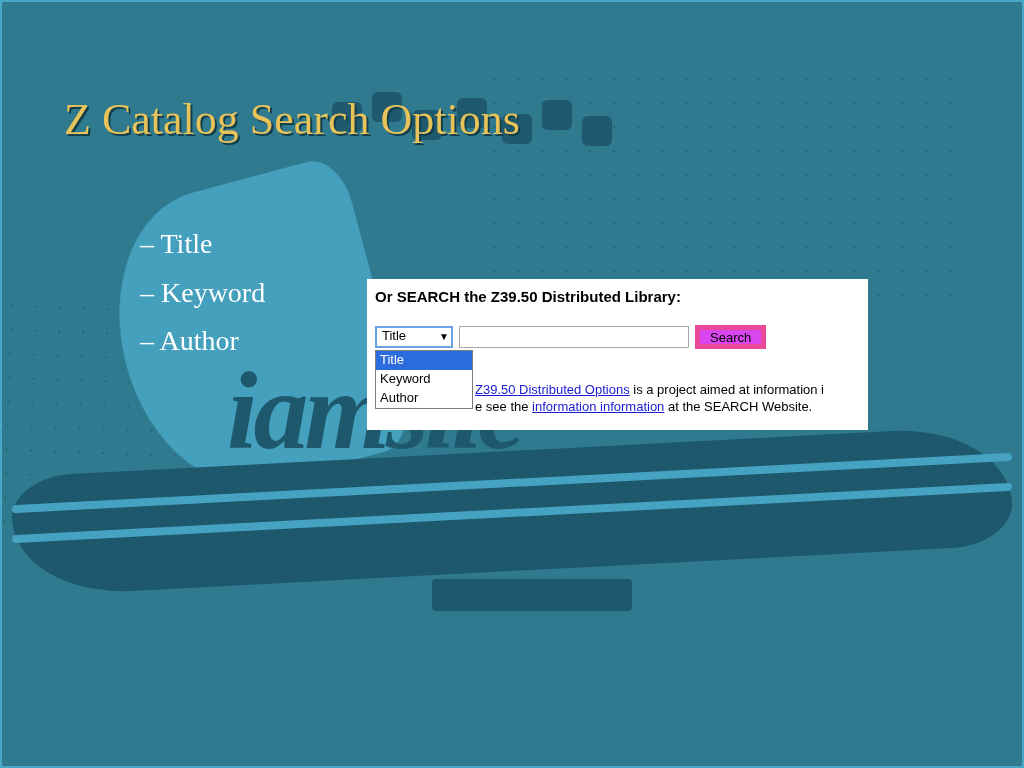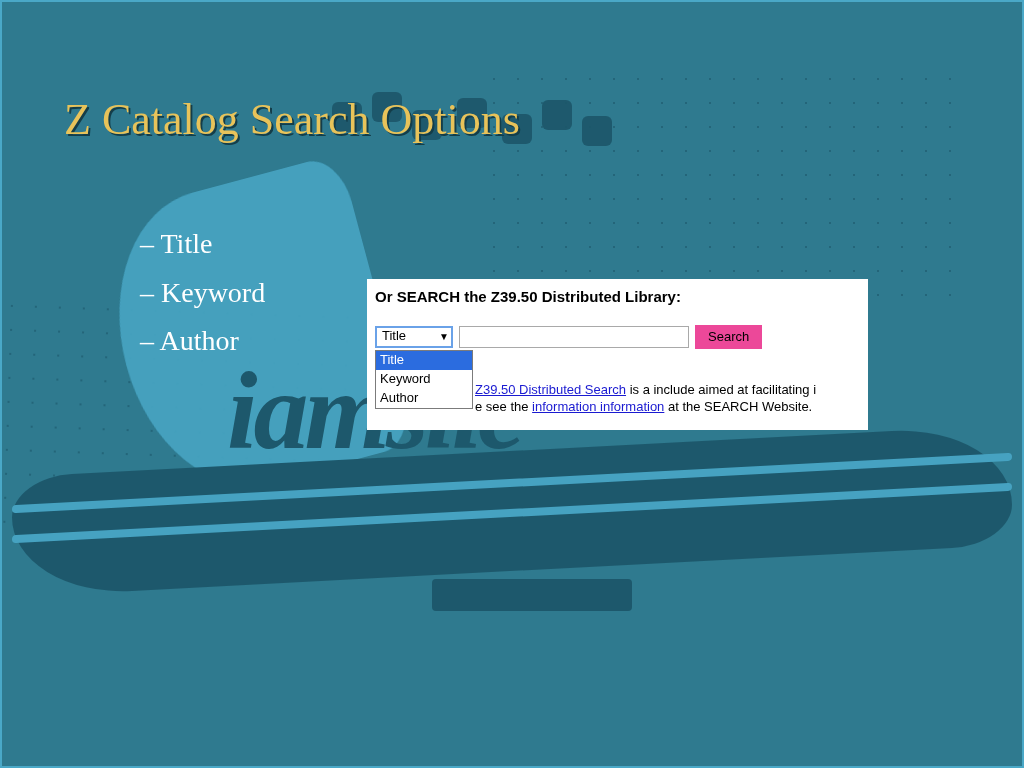--- a/index.html
+++ b/index.html
@@ -122,22 +122,22 @@
   .select-box .caret { font-size: 10px; }
   .textfield {
     width: 230px; height: 22px;
     border: 1px solid #a9a9a9;
     background: #fff;
     padding: 0 4px;
     font: 13px Arial, sans-serif;
   }
   .go-btn {
     height: 24px; padding: 0 10px;
-    background: #ec4899;
-    border: 3px solid #ec4899;
+    background: #d946ef;
+    border: 5px solid #ec4899;
     font: 13px Arial, sans-serif;
     cursor: pointer;
   }
 
   .dropdown {
     position: absolute; left: 8px; top: 71px;
     width: 98px;
     border: 1px solid #7b7b7b;
     background: #fff;
     font-size: 13px;
@@ -195,16 +195,16 @@
     <button class="go-btn">Search</button>
   </div>
 
   <div class="dropdown">
     <div class="opt sel">Title</div>
     <div class="opt">Keyword</div>
     <div class="opt">Author</div>
   </div>
 
   <div class="desc">
-    <a>Z39.50 Distributed Search</a><span> is a include aimed at facilitating i</span><br>
+    <a>Z39.50 Distributed Options</a><span> is a project aimed at information i</span><br>
     <span>e see the </span><a>information information</a><span> at the SEARCH Website.</span>
   </div>
 </div>
 
 </body></html>

